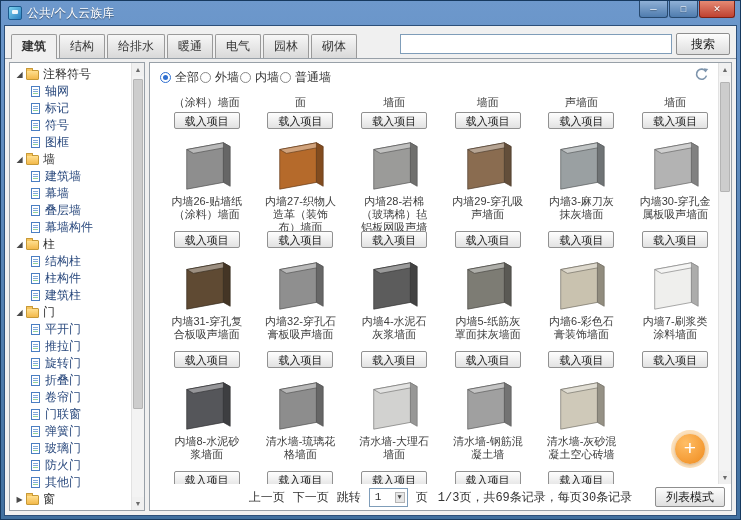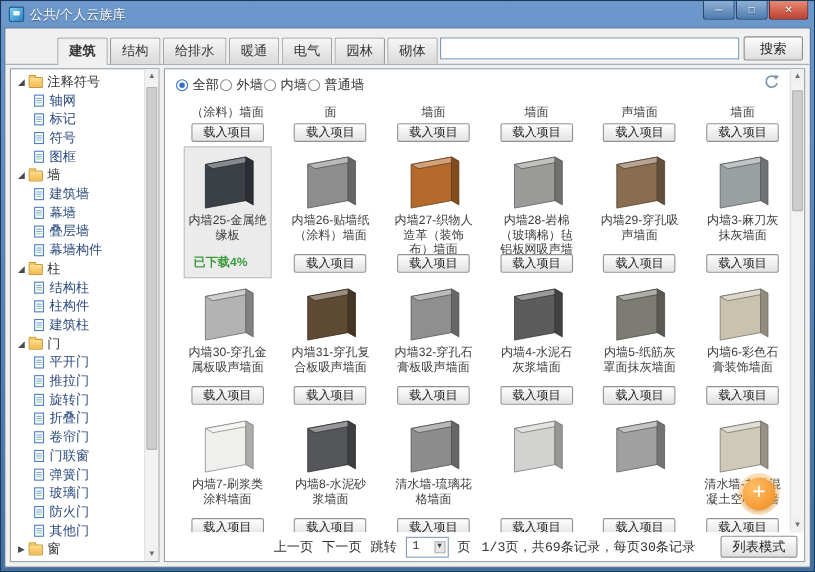--- a/index.html
+++ b/index.html
@@ -15,21 +15,21 @@
   .wbtn{width:27px;height:16px;display:flex;align-items:center;justify-content:center;font-size:9px;color:#fff;
     border:1px solid #27496f;border-top:none;border-radius:0 0 3px 3px;background:linear-gradient(#8fb0d6,#4f7cae);
     margin-left:1px;cursor:pointer;text-shadow:0 1px 1px rgba(0,0,0,.4);}
   .wbtn.close{width:34px;background:linear-gradient(#e58a74,#bf4130);border-color:#7c2014;}
   
   .inner{flex:1;min-height:0;background:#f0f0f0;border:1px solid #2c4f79;display:flex;flex-direction:column;}
   .topbar{height:30px;flex:none;display:flex;align-items:flex-end;padding:2px 6px 0;border-bottom:1px solid #98a0a8;background:#f0f0f0;}
   .tabs{display:flex;align-items:flex-end;}
   .tab{padding:3px 10px;font-size:12px;color:#333;border:1px solid #9a9a9a;border-bottom:none;border-radius:2px 2px 0 0;
     background:linear-gradient(#f7f7f7,#d9d9d9);margin-right:2px;cursor:pointer;white-space:nowrap;}
-  .tab.active{background:#f0f0f0;font-weight:bold;margin-bottom:-1px;padding-bottom:4px;z-index:2;position:relative;margin-left:41px;}
+  .tab.active{background:#f0f0f0;font-weight:bold;margin-bottom:-1px;padding-bottom:4px;z-index:2;position:relative;}
   .spacer{flex:1;}
   .search-input{width:272px;height:20px;border:1px solid #7f9db9;margin:0 4px 4px 0;box-sizing:border-box;padding:0 4px;font-size:12px;}
   .search-btn{height:22px;margin-bottom:3px;padding:0 14px;font-size:12px;font-family:inherit;color:#222;cursor:pointer;
     border:1px solid #8e8e8e;border-radius:2px;background:linear-gradient(#fdfdfd,#dedede);}
   
   .content{flex:1;min-height:0;display:flex;gap:4px;padding:3px 4px 4px;background:#f0f0f0;}
   .sidebar{width:134px;flex:none;background:#fff;border:1px solid #98a0a8;position:relative;overflow:hidden;}
   .tree{padding:3px 15px 3px 4px;font-size:12px;}
   .tree-row{display:flex;align-items:center;height:17px;white-space:nowrap;cursor:pointer;overflow:hidden;}
   .tree-row.leaf{padding-left:15px;text-align:center;}
@@ -281,31 +281,20 @@
                 <button class="load-btn">载入项目</button>
               </div>
               <div class="cell partial">
                 <div class="pfrag">声墙面</div>
                 <button class="load-btn">载入项目</button>
               </div>
               <div class="cell partial">
                 <div class="pfrag">墙面</div>
                 <button class="load-btn">载入项目</button>
               </div>
-              <div class="cell selected">
-                <div class="thumb">
-                  <svg width="74" height="58" viewBox="0 0 74 60">
-                    <polygon points="16,14 54,7 54,48 16,55" fill="#3c4148" stroke="rgb(33,36,40)" stroke-width="0.7"></polygon>
-                    <polygon points="16,14 54,7 61,11 23,18" fill="rgb(134,137,142)" stroke="rgb(33,36,40)" stroke-width="0.7"></polygon>
-                    <polygon points="54,7 61,11 61,52 54,48" fill="rgb(43,47,52)" stroke="rgb(33,36,40)" stroke-width="0.7"></polygon>
-                  </svg>
-                </div>
-                <div class="iname">内墙25-金属绝缘板</div>
-                <div class="progress">已下载4%</div>
-              </div>
               <div class="cell">
                 <div class="thumb">
                   <svg width="74" height="58" viewBox="0 0 74 60">
                     <polygon points="16,14 54,7 54,48 16,55" fill="#8e8e8e" stroke="rgb(78,78,78)" stroke-width="0.7"></polygon>
                     <polygon points="16,14 54,7 61,11 23,18" fill="rgb(185,185,185)" stroke="rgb(78,78,78)" stroke-width="0.7"></polygon>
                     <polygon points="54,7 61,11 61,52 54,48" fill="rgb(102,102,102)" stroke="rgb(78,78,78)" stroke-width="0.7"></polygon>
                   </svg>
                 </div>
                 <div class="iname">内墙26-贴墙纸（涂料）墙面</div>
                 <button class="load-btn">载入项目</button>
@@ -454,30 +443,32 @@
                 <button class="load-btn">载入项目</button>
               </div>
               <div class="cell">
                 <div class="thumb">
                   <svg width="74" height="58" viewBox="0 0 74 60">
                     <polygon points="16,14 54,7 54,48 16,55" fill="#d2d2d0" stroke="rgb(116,116,114)" stroke-width="0.7"></polygon>
                     <polygon points="16,14 54,7 61,11 23,18" fill="rgb(227,227,226)" stroke="rgb(116,116,114)" stroke-width="0.7"></polygon>
                     <polygon points="54,7 61,11 61,52 54,48" fill="rgb(151,151,150)" stroke="rgb(116,116,114)" stroke-width="0.7"></polygon>
                   </svg>
                 </div>
+                <div class="iname">清水墙-大理石墙面</div>
                 <button class="load-btn">载入项目</button>
               </div>
               <div class="cell">
                 <div class="thumb">
                   <svg width="74" height="58" viewBox="0 0 74 60">
                     <polygon points="16,14 54,7 54,48 16,55" fill="#a0a0a0" stroke="rgb(88,88,88)" stroke-width="0.7"></polygon>
                     <polygon points="16,14 54,7 61,11 23,18" fill="rgb(196,196,196)" stroke="rgb(88,88,88)" stroke-width="0.7"></polygon>
                     <polygon points="54,7 61,11 61,52 54,48" fill="rgb(115,115,115)" stroke="rgb(88,88,88)" stroke-width="0.7"></polygon>
                   </svg>
                 </div>
+                <div class="iname">清水墙-钢筋混凝土墙</div>
                 <button class="load-btn">载入项目</button>
               </div>
               <div class="cell">
                 <div class="thumb">
                   <svg width="74" height="58" viewBox="0 0 74 60">
                     <polygon points="16,14 54,7 54,48 16,55" fill="#cfc9b9" stroke="rgb(114,111,102)" stroke-width="0.7"></polygon>
                     <polygon points="16,14 54,7 61,11 23,18" fill="rgb(225,222,212)" stroke="rgb(114,111,102)" stroke-width="0.7"></polygon>
                     <polygon points="54,7 61,11 61,52 54,48" fill="rgb(149,145,133)" stroke="rgb(114,111,102)" stroke-width="0.7"></polygon>
                   </svg>
                 </div>

